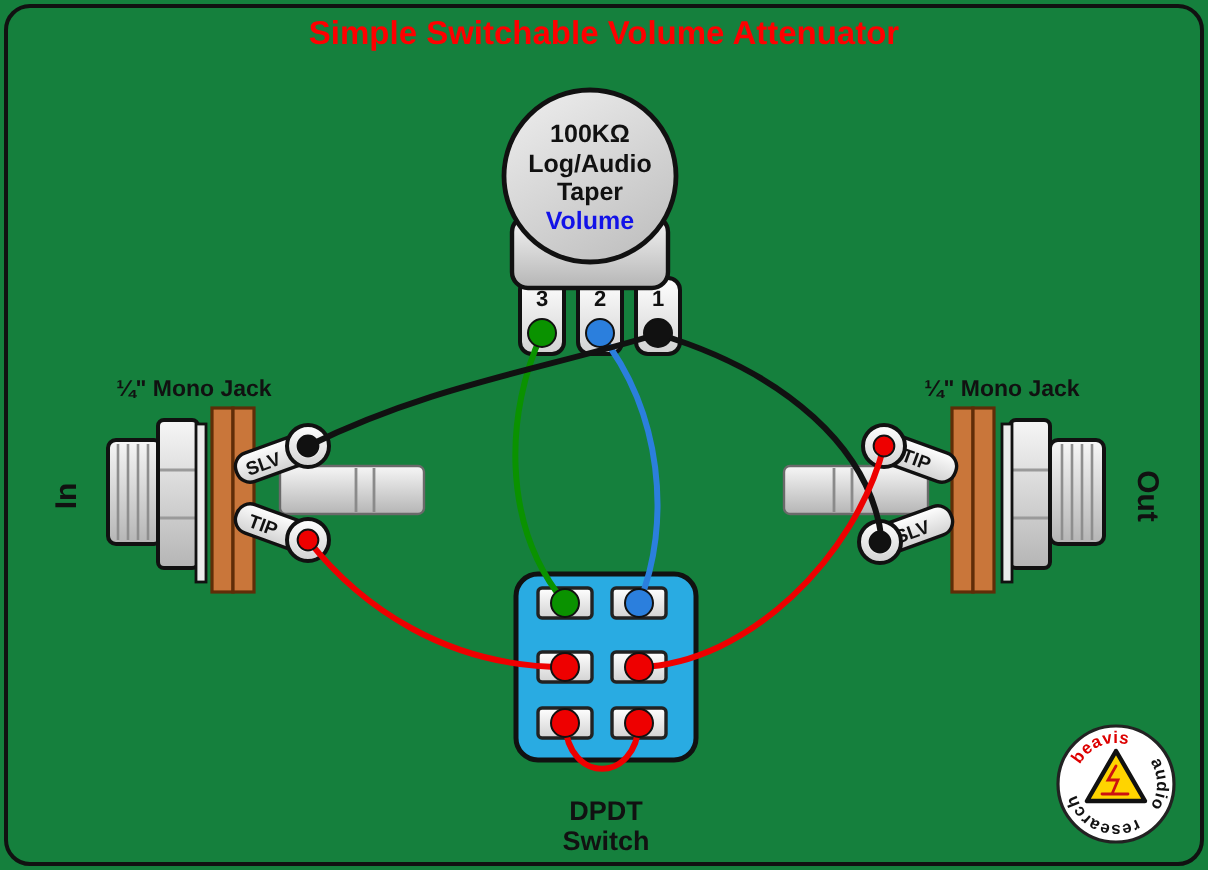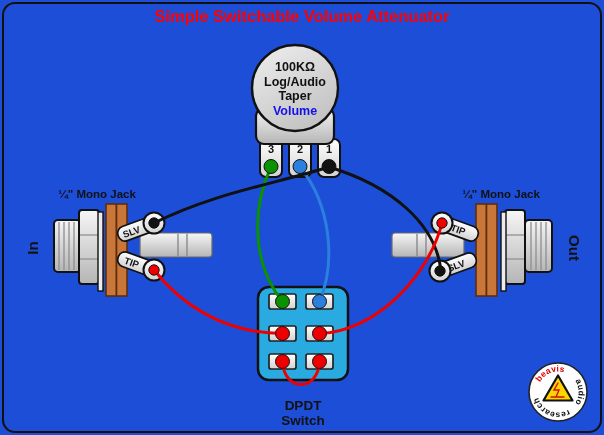--- a/index.html
+++ b/index.html
@@ -1,16 +1,16 @@
 <!DOCTYPE html>
 <html><head>
 <meta charset="utf-8">
 <style>
   html,body{margin:0;padding:0;background:#fff;}
-  .stage{position:relative;width:604px;height:435px;background:#1d4ed8;overflow:hidden;
+  .stage{position:relative;width:604px;height:435px;background:#15803d;overflow:hidden;
          font-family:"Liberation Sans",sans-serif;}
   .frame{position:absolute;left:2px;top:2px;right:2px;bottom:2px;
          border:2.5px solid #111;border-radius:13px;pointer-events:none;}
   svg{position:absolute;left:0;top:0;}
   svg text{font-family:"Liberation Sans",sans-serif;font-weight:bold;}
 </style>
 </head>
 <body>
 
 <div class="stage">

